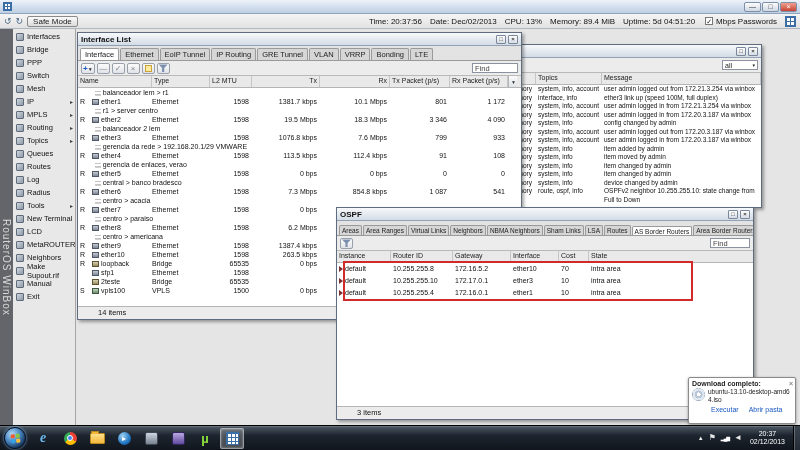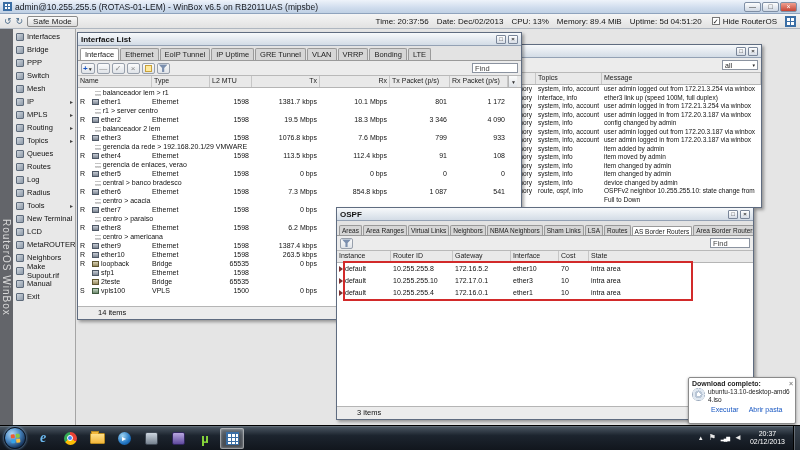--- a/index.html
+++ b/index.html
@@ -159,42 +159,41 @@
   .net-bars { font-size:5px; letter-spacing:-1px; color:#fff; }
   .clock { text-align:center; font-size:7px; line-height:8px; color:#fff; padding:0 3px; }
   .show-desktop { width:7px; height:25px; border-left:1px solid #000; box-shadow:inset 1px 0 rgba(255,255,255,.25);
     background:linear-gradient(#3a444f,#232b34); }
 </style>
 </head>
 <body>
 
 <div class="titlebar">
   <span class="app-ico"></span>
-  <span>admin@10.255.255.5 (ROTAS-01-LEM) - WinBox v6.5 on RB2011UAS (mipsbe)</span>
   <span class="win-btns">
     <span class="wbtn-main">—</span>
     <span class="wbtn-main">□</span>
     <span class="wbtn-main close">×</span>
   </span>
 </div>
 
 <div class="topbar">
   <span class="circ">↺</span>
   <span class="circ">↻</span>
   <span class="safe-mode">Safe Mode</span>
   <span class="stats" id="stats-box">
       <span class="stat"><span>Time: </span><span>20:37:56</span></span>
       <span class="stat"><span>Date: </span><span>Dec/02/2013</span></span>
       <span class="stat"><span>CPU: </span><span>13%</span></span>
       <span class="stat"><span>Memory: </span><span>89.4 MiB</span></span>
       <span class="stat"><span>Uptime: </span><span>5d 04:51:20</span></span>
     </span>
   <span class="hidepw">
     <span class="cb">✓</span>
-    <span>Hide RouterOS</span>
+    <span>Mbps Passwords</span>
   </span>
   <span class="wb-grid"></span>
 </div>
 
 <div class="main">
   <div class="brand">
     <span class="brand-text">RouterOS WinBox</span>
   </div>
   <div class="sidebar" id="sidebar">
       <div class="sb-item">
@@ -396,21 +395,21 @@
         <span>Interface List</span>
         <span class="wbtns">
           <span class="wbtn">□</span>
           <span class="wbtn">×</span>
         </span>
       </div>
       <div class="tabs" id="iface-tabs">
           <span class="tab active">Interface</span>
           <span class="tab">Ethernet</span>
           <span class="tab">EoIP Tunnel</span>
-          <span class="tab">IP Uptime</span>
+          <span class="tab">IP Routing</span>
           <span class="tab">GRE Tunnel</span>
           <span class="tab">VLAN</span>
           <span class="tab">VRRP</span>
           <span class="tab">Bonding</span>
           <span class="tab">LTE</span>
         </div>
       <div class="wtoolbar">
         <span class="tbtn add">+<span class="caret">▼</span></span>
         <span class="tbtn">—</span>
         <span class="tbtn">✓</span>

